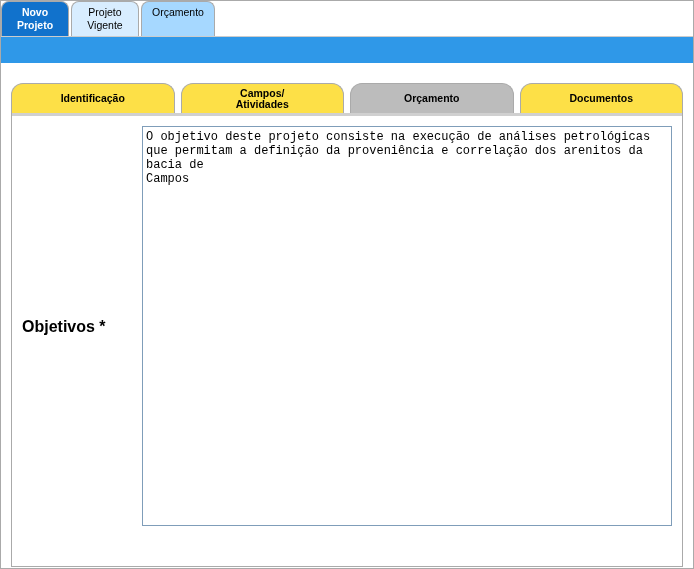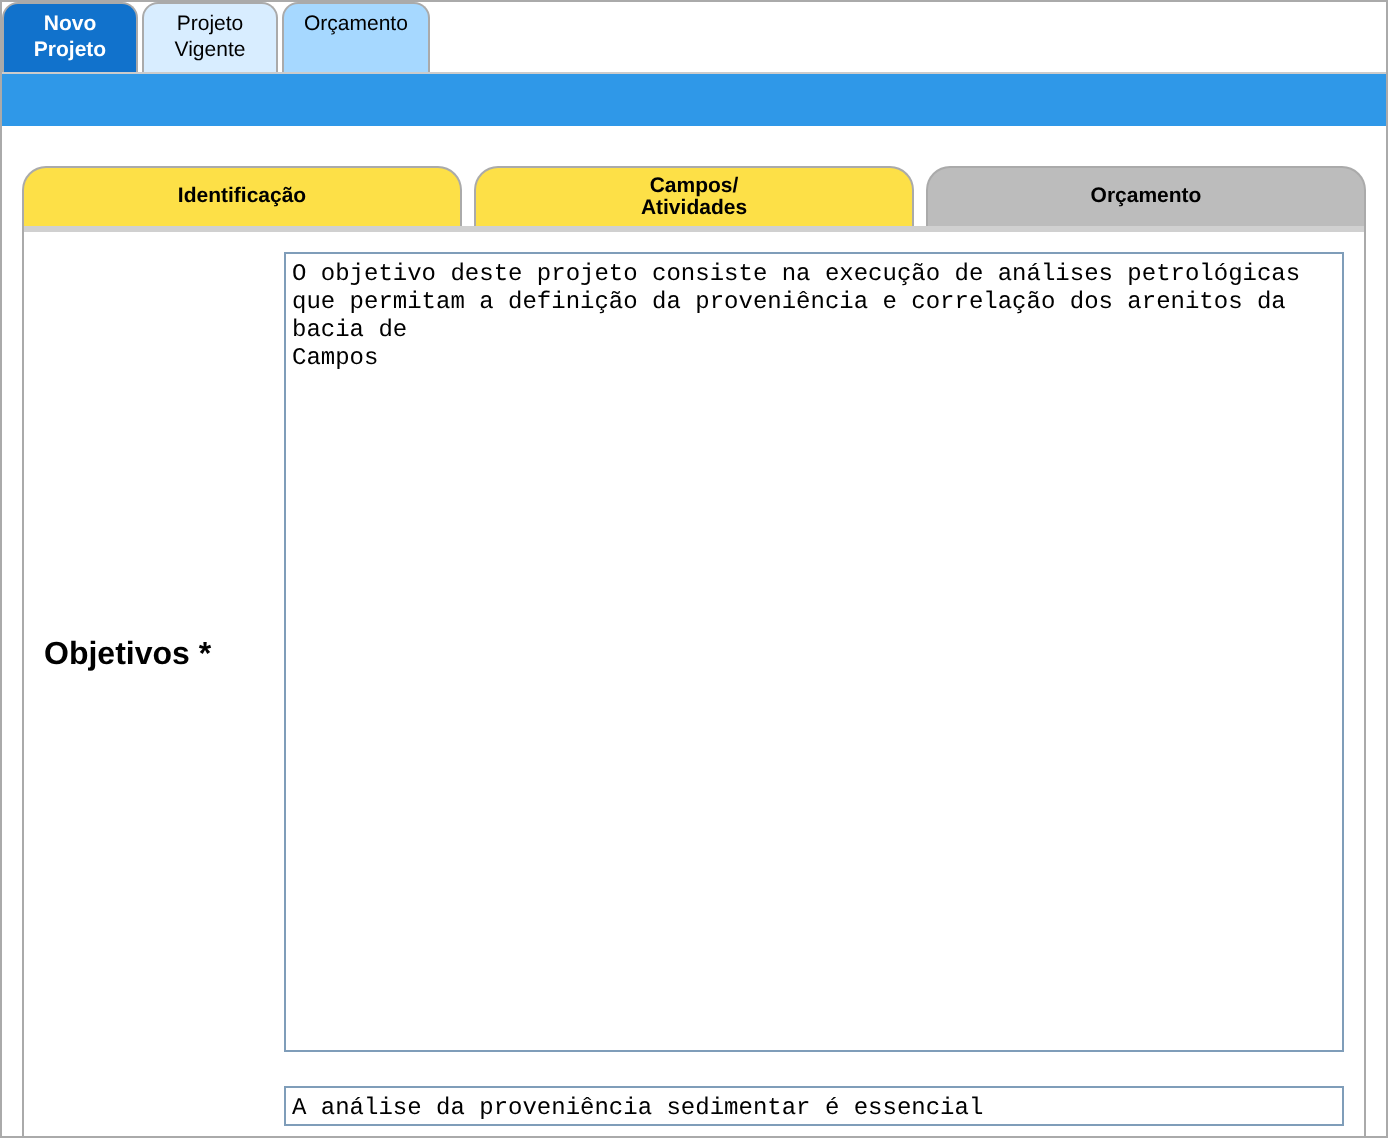--- a/index.html
+++ b/index.html
@@ -81,34 +81,32 @@
     <div class="top-tab light2">Orçamento</div>
   </div>
   <div class="blue-bar"></div>
 
   <div class="content-area">
     <div class="sub-tabs">
       <div class="sub-tab">Identificação</div>
       <div class="sub-tab">Campos/
 Atividades</div>
       <div class="sub-tab active">Orçamento</div>
+      <div class="sub-tab">Documentos</div>
     </div>
 
     <div class="form-box">
       <div class="divider"></div>
       <div class="form-inner">
         <div class="field-row">
           <div class="label-cell">Objetivos *</div>
           <div class="textarea-wrap">
             <textarea class="ta1" style="">O objetivo deste projeto consiste na execução de análises petrológicas que permitam a definição da proveniência e correlação dos arenitos da bacia de
 Campos</textarea>
           </div>
         </div>
         <div class="field-row">
           <div class="label-cell"></div>
-          <div class="textarea-wrap">
-            <textarea class="ta2" style="">A análise da proveniência sedimentar é essencial</textarea>
-          </div>
         </div>
       </div>
     </div>
   </div>
 </div>
 
 </body></html>

